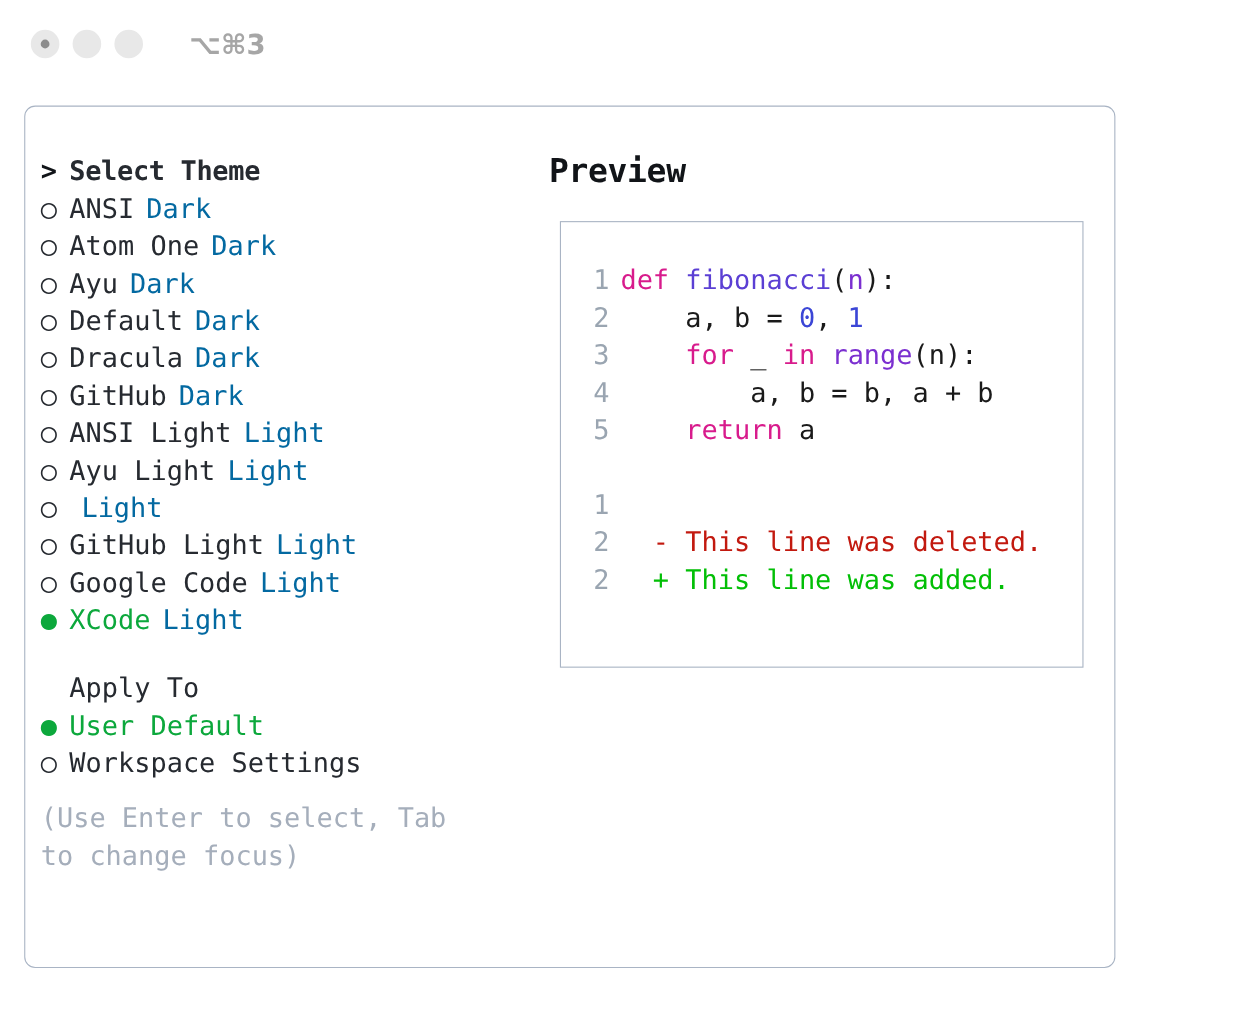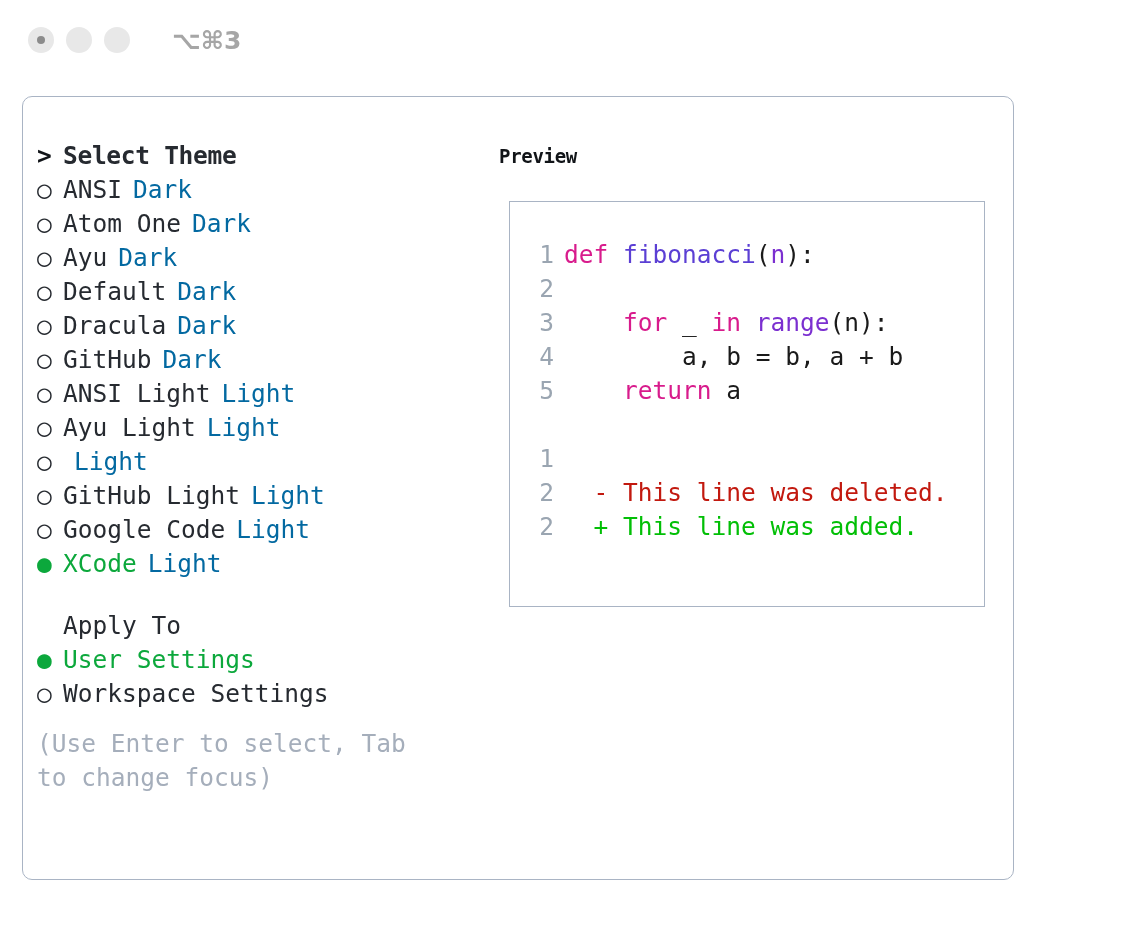--- a/index.html
+++ b/index.html
@@ -129,21 +129,21 @@
   }
 
   
   .right-col {
     position: absolute;
     left: 476px;
     top: 42px;
     width: 500px;
   }
   .preview-title {
-    font-size: 19px;
+    font-size: 30px;
     font-weight: bold;
     color: #111418;
     letter-spacing: -0.3px;
     line-height: 34px;
   }
   .code-box {
     position: absolute;
     left: 10px;
     top: 62px;
     width: 476px;
@@ -223,34 +223,34 @@
           <div class="row"><span class="marker">○</span><span class="label">GitHub Light</span><span class="badge">Light</span></div>
           <div class="row"><span class="marker">○</span><span class="label">Google Code</span><span class="badge">Light</span></div>
           <div class="row selected"><span class="marker">●</span><span class="label">XCode</span><span class="badge">Light</span></div>
         </div>
 
       <div class="row section-title">
         <span class="marker"></span><span class="label">Apply To</span>
       </div>
 
       <div id="apply-items">
-          <div class="row selected"><span class="marker">●</span><span class="label">User Settings</span></div>
+          <div class="row selected"><span class="marker">●</span><span class="label">User Default</span></div>
           <div class="row"><span class="marker">○</span><span class="label">Workspace Settings</span></div>
         </div>
     </div>
 
     <div class="hint">(Use Enter to select, Tab to change focus)</div>
 
     <div class="right-col">
       <div class="preview-title">Preview</div>
       <div class="code-box">
         <div class="code-inner">
           <div id="code-lines">
               <div class="code-line"><span class="gutter">1</span><span><span class="tk-kw">def </span><span class="tk-fn">fibonacci</span><span class="tk-punc">(</span><span class="tk-name">n</span><span class="tk-punc">):</span></span></div>
-              <div class="code-line"><span class="gutter">2</span></div>
+              <div class="code-line"><span class="gutter">2</span><span><span class="tk-var">    a, b = </span><span class="tk-num">0</span><span class="tk-var">, </span><span class="tk-num">1</span></span></div>
               <div class="code-line"><span class="gutter">3</span><span><span class="tk-var">    </span><span class="tk-kw">for</span><span class="tk-var"> _ </span><span class="tk-kw">in</span><span class="tk-var"> </span><span class="tk-name">range</span><span class="tk-punc">(n):</span></span></div>
               <div class="code-line"><span class="gutter">4</span><span><span class="tk-var">        a, b = b, a + b</span></span></div>
               <div class="code-line"><span class="gutter">5</span><span><span class="tk-var">    </span><span class="tk-kw">return</span><span class="tk-var"> a</span></span></div>
             </div>
           <div class="code-gap"></div>
           <div id="diff-lines">
               <div class="code-line"><span class="gutter">1</span><span class="diff-ctx">   </span></div>
               <div class="code-line"><span class="gutter">2</span><span class="diff-del">  -</span><span class="diff-del"> This line was deleted.</span></div>
               <div class="code-line"><span class="gutter">2</span><span class="diff-add">  +</span><span class="diff-add"> This line was added.</span></div>
             </div>

